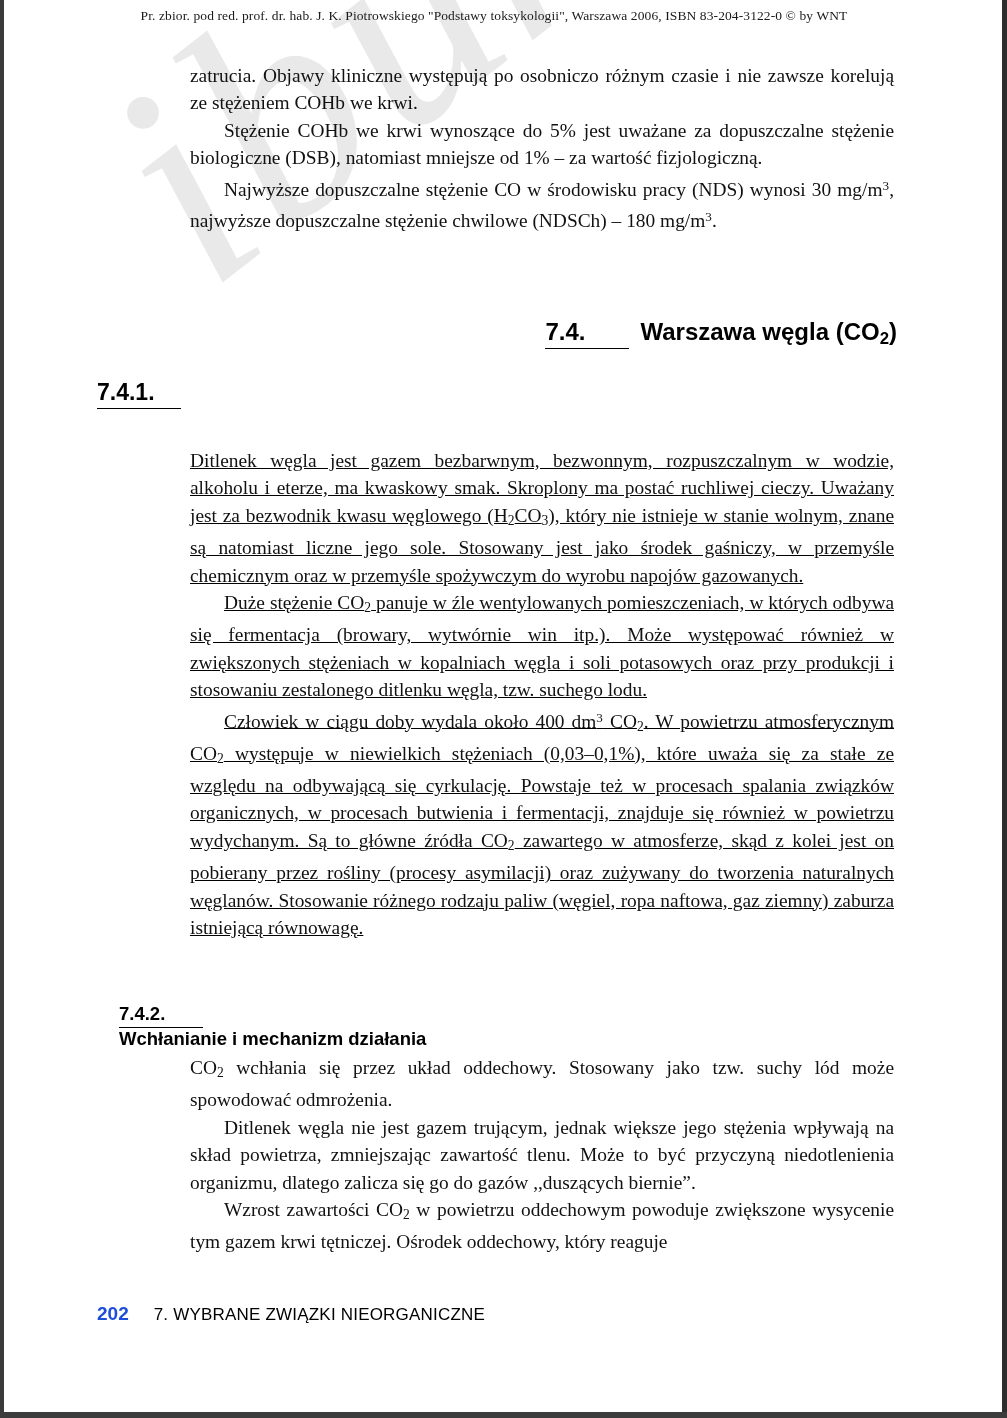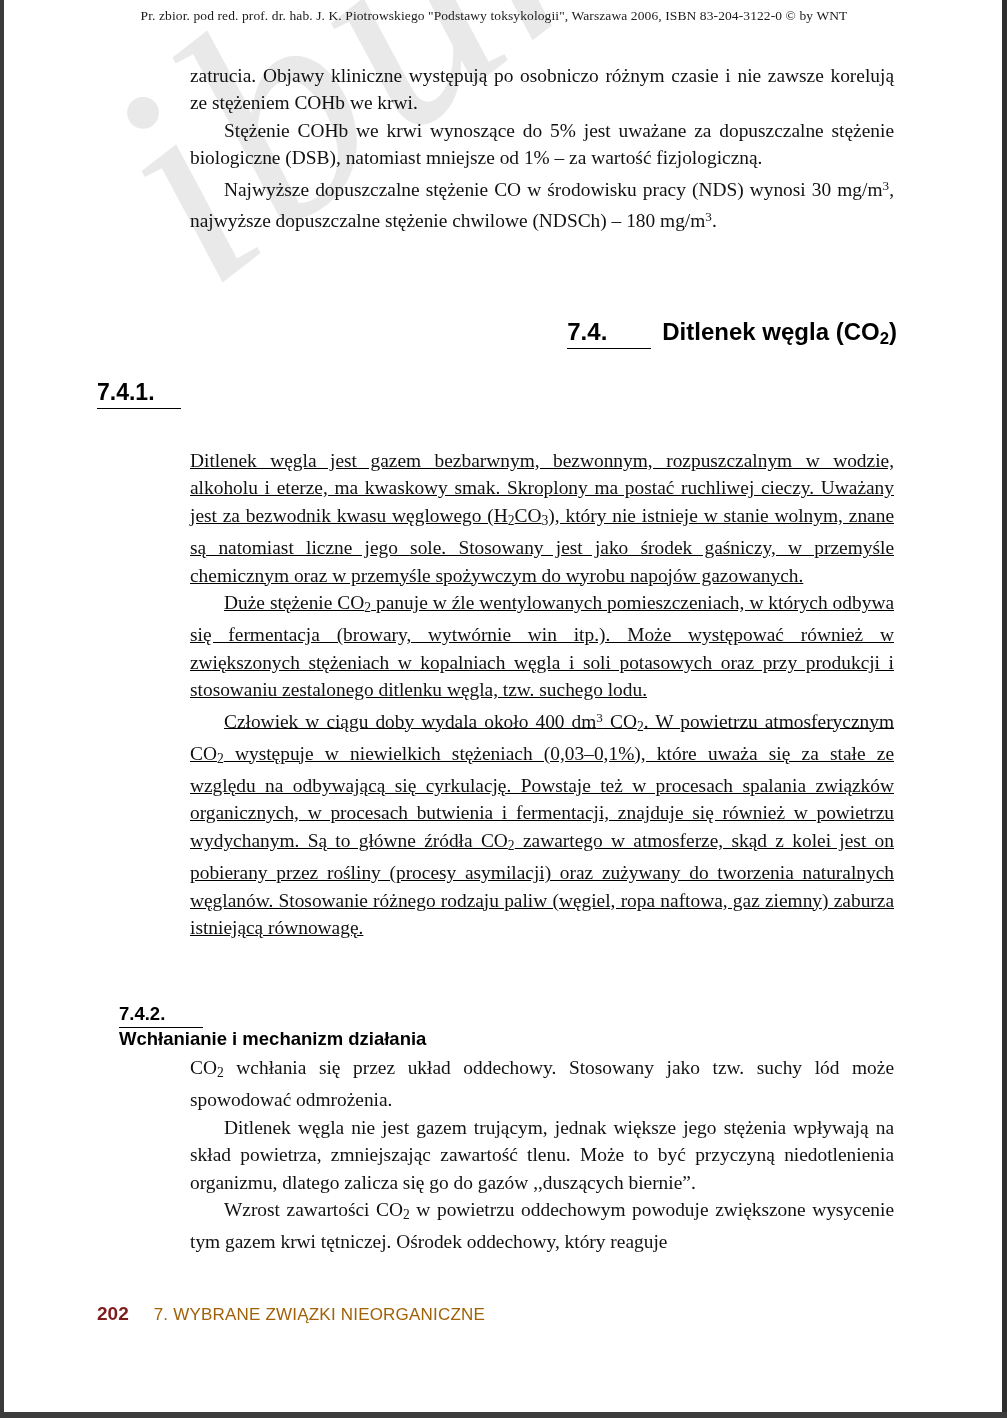--- a/index.html
+++ b/index.html
@@ -157,26 +157,26 @@
     left: 97px;
     top: 1303px;
     z-index: 3;
     display: flex;
     align-items: baseline;
   }
   #footer .page-num {
     font-family: "Liberation Sans", sans-serif;
     font-weight: bold;
     font-size: 19px;
-    color: #7f1d1d;
+    color: #1d4ed8;
   }
   #footer .footer-text {
     font-family: "Liberation Sans", sans-serif;
     font-size: 17px;
-    color: #a16207;
+    color: #000000;
     margin-left: 25px;
     letter-spacing: 0.2px;
   }
 </style>
 </head>
 <body>
 
 <div id="page">
 
   <div class="scan-edge-left"></div>
@@ -190,21 +190,21 @@
   <div id="running-head">Pr. zbior. pod red. prof. dr. hab. J. K. Piotrowskiego "Podstawy toksykologii", Warszawa 2006, ISBN 83-204-3122-0 © by WNT</div>
 
   <div id="block-1">
     <p class="body">zatrucia. Objawy kliniczne występują po osobniczo różnym czasie i nie zawsze korelują ze stężeniem COHb we krwi.</p>
     <p class="body indent">Stężenie COHb we krwi wynoszące do 5% jest uważane za dopuszczalne stężenie biologiczne (DSB), natomiast mniejsze od 1% – za wartość fizjologiczną.</p>
     <p class="body indent"><span>Najwyższe dopuszczalne stężenie CO w środowisku pracy (NDS) wynosi 30 mg/m</span><sup>3</sup><span>, najwyższe dopuszczalne stężenie chwilowe (NDSCh) – 180 mg/m</span><sup>3</sup><span>.</span></p>
   </div>
 
   <div id="sec-74" class="heading-row">
     <span class="h-num">7.4.</span>
-    <span class="h-text"><span>Ditlenek węgla (CO</span><sub>2</sub><span>)</span></span>
+    <span class="h-text"><span>Warszawa węgla (CO</span><sub>2</sub><span>)</span></span>
   </div>
 
   <div id="sec-741" class="heading-row">
     <span class="h-num">7.4.1.</span>
   </div>
 
   <div id="block-2">
     <p class="body"><span>Ditlenek węgla jest gazem bezbarwnym, bezwonnym, rozpuszczalnym w wodzie, alkoholu i eterze, ma kwaskowy smak. Skroplony ma postać ruchliwej cieczy. Uważany jest za bezwodnik kwasu węglowego (H</span><sub>2</sub><span>CO</span><sub>3</sub><span>), który nie istnieje w stanie wolnym, znane są natomiast liczne jego sole. Stosowany jest jako środek gaśniczy, w przemyśle chemicznym oraz w przemyśle spożywczym do wyrobu napojów gazowanych.</span></p>
     <p class="body indent"><span>Duże stężenie CO</span><sub>2</sub><span> panuje w źle wentylowanych pomieszczeniach, w których odbywa się fermentacja (browary, wytwórnie win itp.). Może występować również w zwiększonych stężeniach w kopalniach węgla i soli potasowych oraz przy produkcji i stosowaniu zestalonego ditlenku węgla, tzw. suchego lodu.</span></p>
     <p class="body indent"><span>Człowiek w ciągu doby wydala około 400 dm</span><sup>3</sup><span> CO</span><sub>2</sub><span>. W powietrzu atmosferycznym CO</span><sub>2</sub><span> występuje w niewielkich stężeniach (0,03–0,1%), które uważa się za stałe ze względu na odbywającą się cyrkulację. Powstaje też w procesach spalania związków organicznych, w procesach butwienia i fermentacji, znajduje się również w powietrzu wydychanym. Są to główne źródła CO</span><sub>2</sub><span> zawartego w atmosferze, skąd z kolei jest on pobierany przez rośliny (procesy asymilacji) oraz zużywany do tworzenia naturalnych węglanów. Stosowanie różnego rodzaju paliw (węgiel, ropa naftowa, gaz ziemny) zaburza istniejącą równowagę.</span></p>

